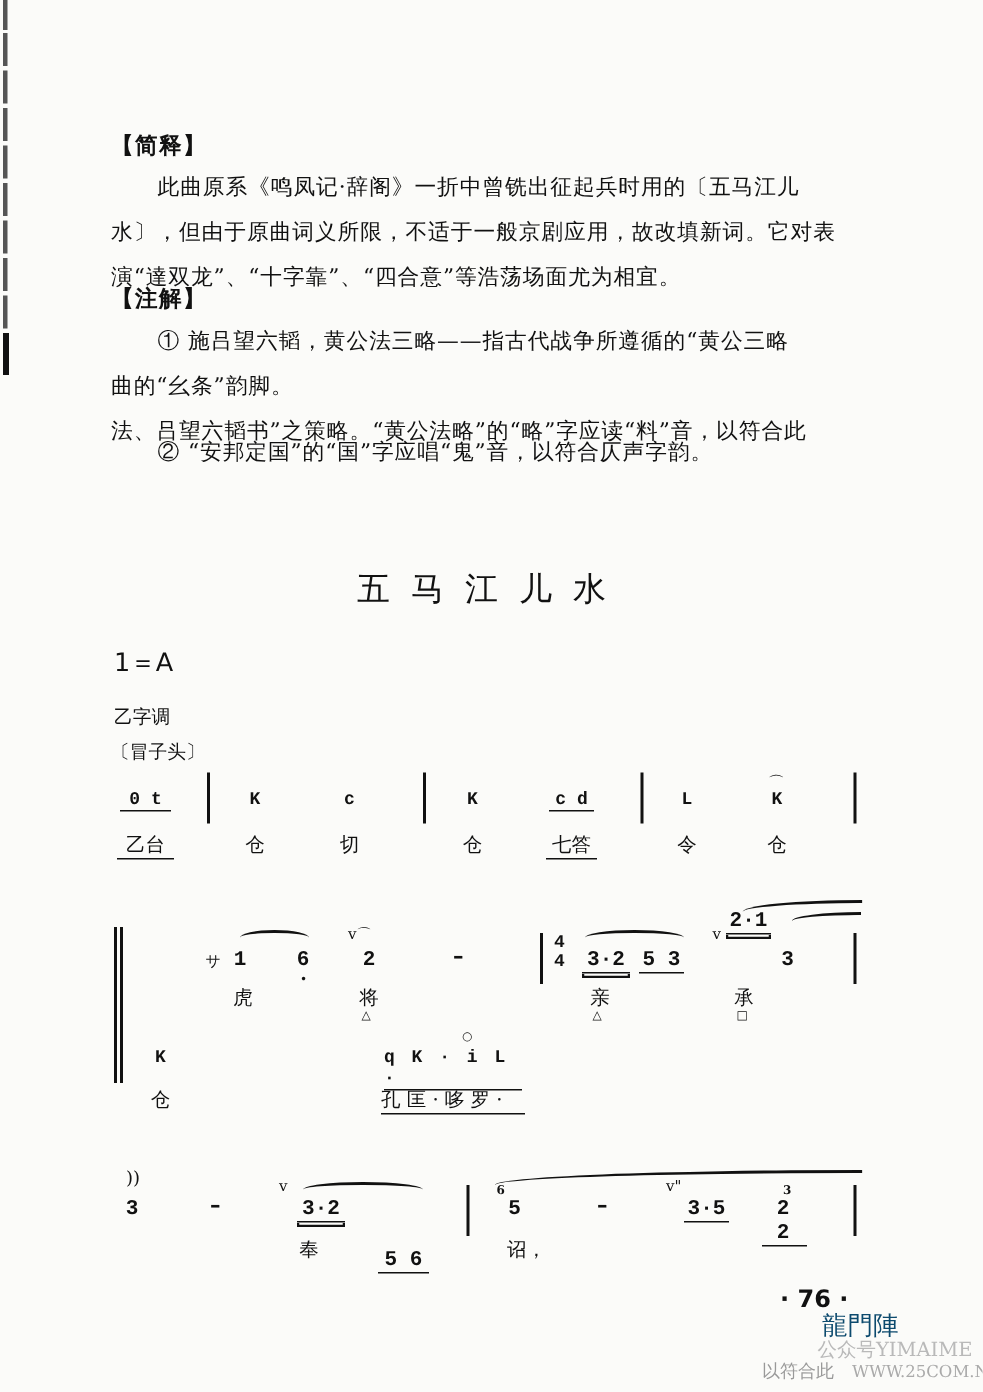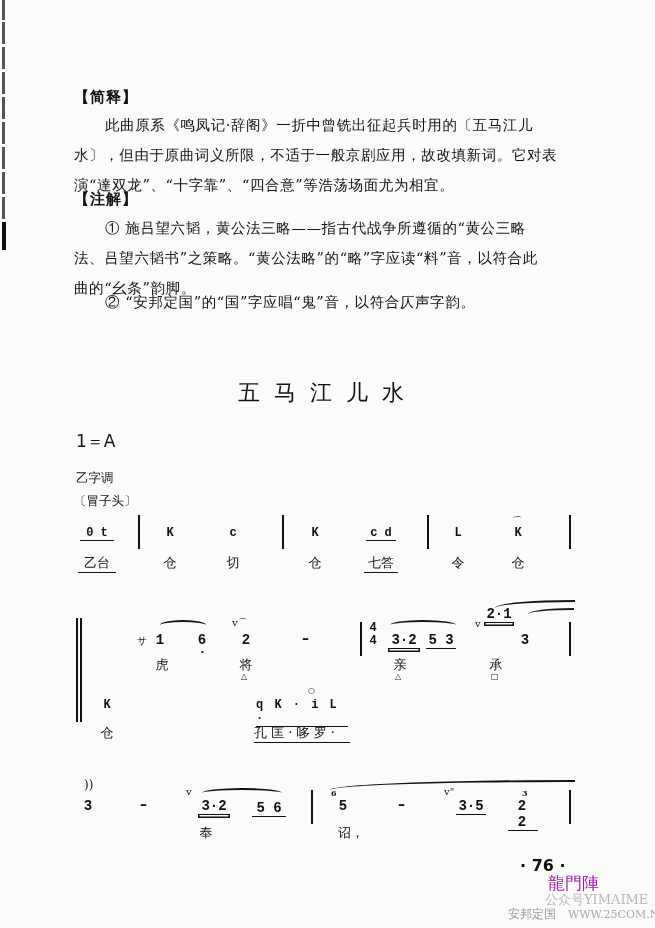--- a/index.html
+++ b/index.html
@@ -45,22 +45,22 @@
 <div class="abs para" style="left:74px;top:110px;width:500px">
   <div class="indent" style="white-space:nowrap">此曲原系《鸣凤记·辞阁》一折中曾铣出征起兵时用的〔五马江儿</div>
   <div style="white-space:nowrap">水〕，但由于原曲词义所限，不适于一般京剧应用，故改填新词。它对表</div>
   <div style="white-space:nowrap">演“達双龙”、“十字靠”、“四合意”等浩荡场面尤为相宜。</div>
 </div>
 
 <div class="abs section-head" style="left:74px;top:190px">【注解】</div>
 
 <div class="abs para" style="left:74px;top:213px;width:500px">
   <div class="indent" style="white-space:nowrap">①  施吕望六韬，黄公法三略——指古代战争所遵循的“黄公三略</div>
+  <div style="white-space:nowrap">曲的“幺条”韵脚。</div>
   <div style="white-space:nowrap">法、吕望六韬书”之策略。“黄公法略”的“略”字应读“料”音，以符合此</div>
-  <div style="white-space:nowrap">曲的“幺条”韵脚。</div>
 </div>
 <div class="abs para indent" style="left:74px;top:287px;width:500px;white-space:nowrap">②  “安邦定国”的“国”字应唱“鬼”音，以符合仄声字韵。</div>
 
 <div class="abs title" style="left:238px;top:378px">五马江儿水</div>
 
 <div class="abs key" style="left:76px;top:430px">1＝A</div>
 <div class="abs small" style="left:76px;top:470px">乙字调</div>
 <div class="abs small" style="left:74px;top:493px">〔冒子头〕</div>
 
 <div>
@@ -128,34 +128,34 @@
   <div class="abs lyr ul" style="left:254px;top:724px;width:96px;text-align:left">孔 匡 · 哆 罗 ·</div>
 </div>
 
 <div>
   <div class="abs" style="left:84px;top:778px;font-size:12px">))</div>
   <div class="abs note" style="left:80px;top:798px;width:16px">3</div>
   <div class="abs dash" style="left:140px;top:796px">–</div>
   <div class="abs" style="left:186px;top:786px;font-size:10px">v</div>
   <div class="slur" style="left:202px;top:788px;width:80px"></div>
   <div class="abs note ul2" style="left:198px;top:798px;width:32px">3·2</div>
-  <div class="abs note ul" style="left:252px;top:800px;width:34px">5 6</div>
+  <div class="abs note ul" style="left:252px;top:832px;width:34px">5 6</div>
   <div class="bar" style="left:311px;top:790px;height:34px"></div>
 
   <div class="slur" style="left:330px;top:780px;width:245px;border-radius:100% 0 0 0;height:10px"></div>
   <div class="abs" style="left:331px;top:788px;font-size:8px;font-weight:bold">6</div>
   <div class="abs note" style="left:336px;top:798px;width:14px">5</div>
   <div class="abs dash" style="left:398px;top:796px">–</div>
   <div class="abs" style="left:444px;top:786px;font-size:10px">v"</div>
   <div class="abs note ul" style="left:456px;top:798px;width:30px">3·5</div>
   <div class="abs" style="left:522px;top:788px;font-size:8px;font-weight:bold">3</div>
   <div class="abs note ul" style="left:508px;top:798px;width:30px;letter-spacing:2px">2 2</div>
   <div class="bar" style="left:569px;top:790px;height:34px"></div>
 
   <div class="abs lyr" style="left:194px;top:824px;width:24px">奉</div>
   <div class="abs lyr" style="left:336px;top:824px;width:30px">诏，</div>
 </div>
 
 <div class="abs pagenum" style="left:520px;top:856px">· 76 ·</div>
-<div class="abs wm" style="left:548px;top:872px;font-size:17px;color:#a21caf">龍門陣</div>
+<div class="abs wm" style="left:548px;top:872px;font-size:17px;color:#0c4a6e">龍門陣</div>
 <div class="abs wm" style="left:545px;top:891px;font-size:13px">公众号YIMAIME</div>
-<div class="abs wm" style="left:508px;top:906px;font-size:12px;color:#999">安邦定国</div>
+<div class="abs wm" style="left:508px;top:906px;font-size:12px;color:#999">以符合此</div>
 <div class="abs wm" style="left:568px;top:908px;font-size:11px;color:#aaa">WWW.25COM.NET</div>
 
 </body></html>

